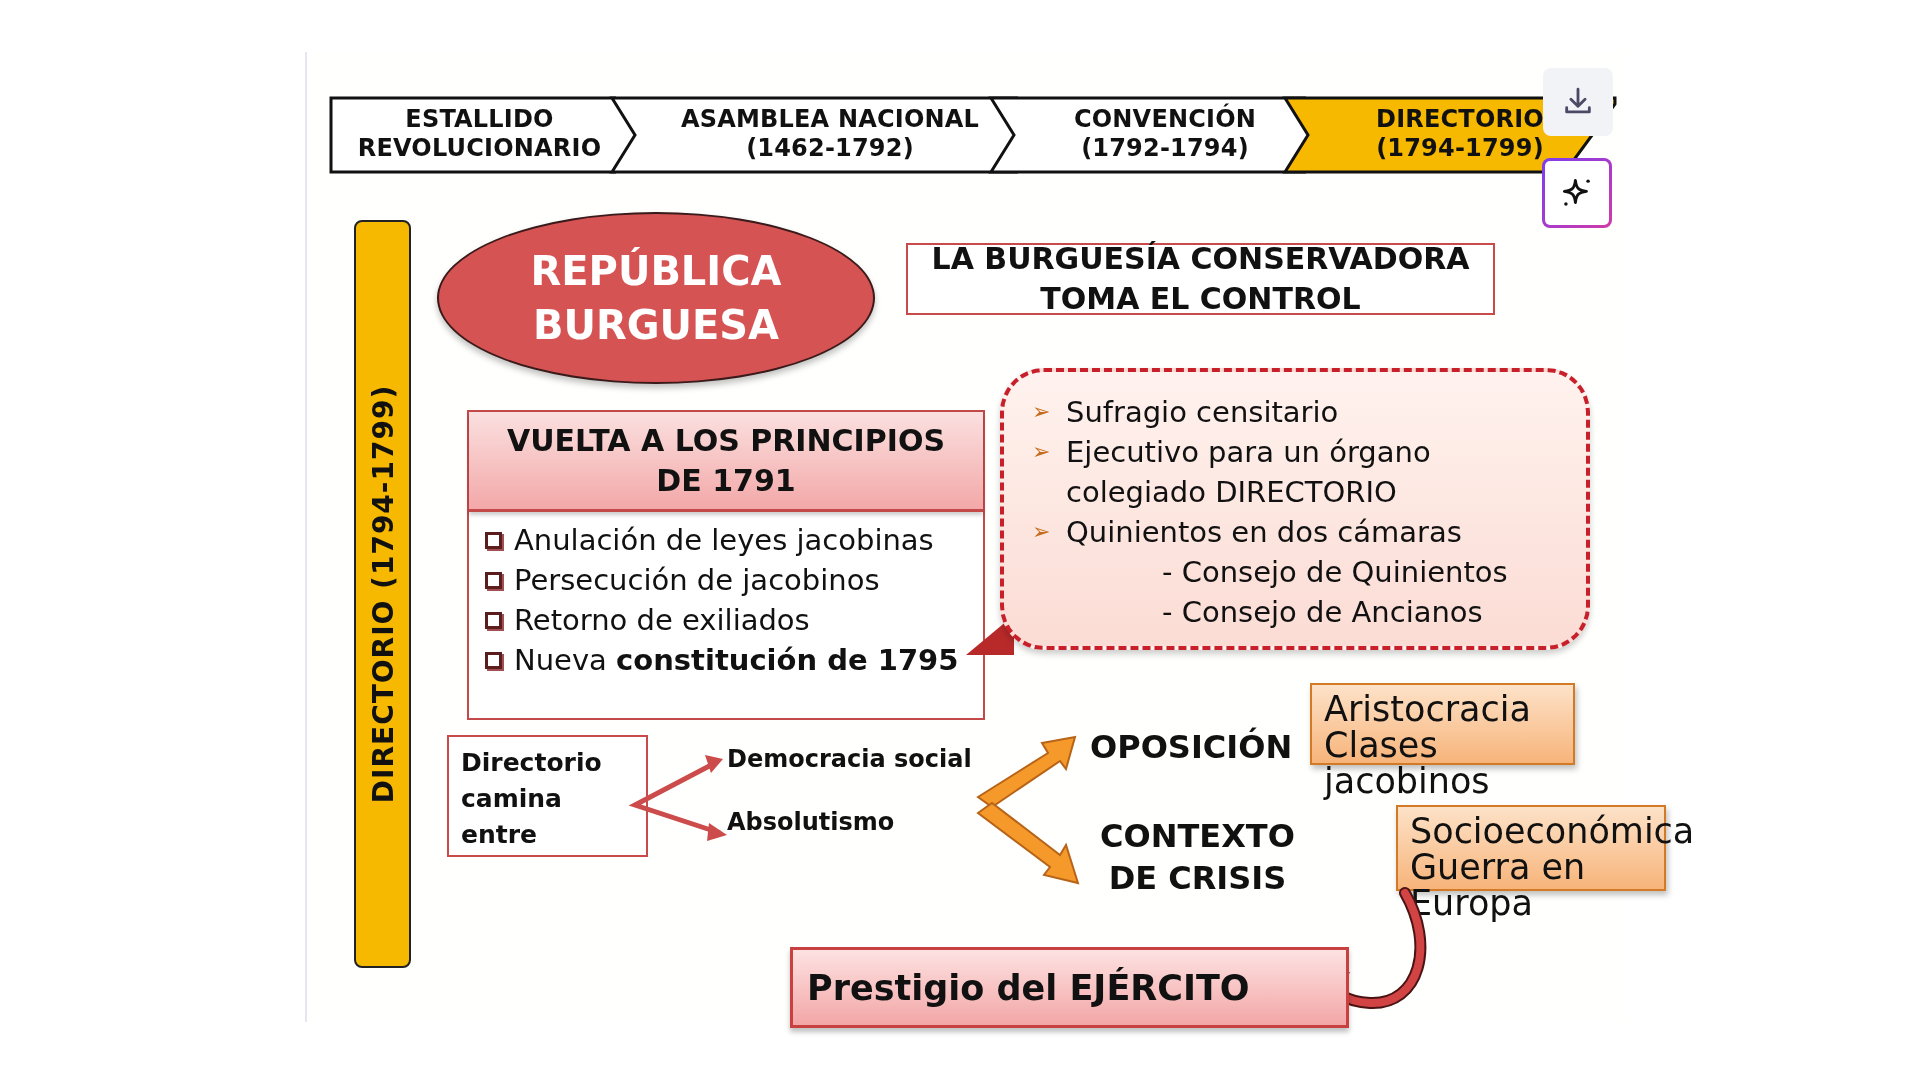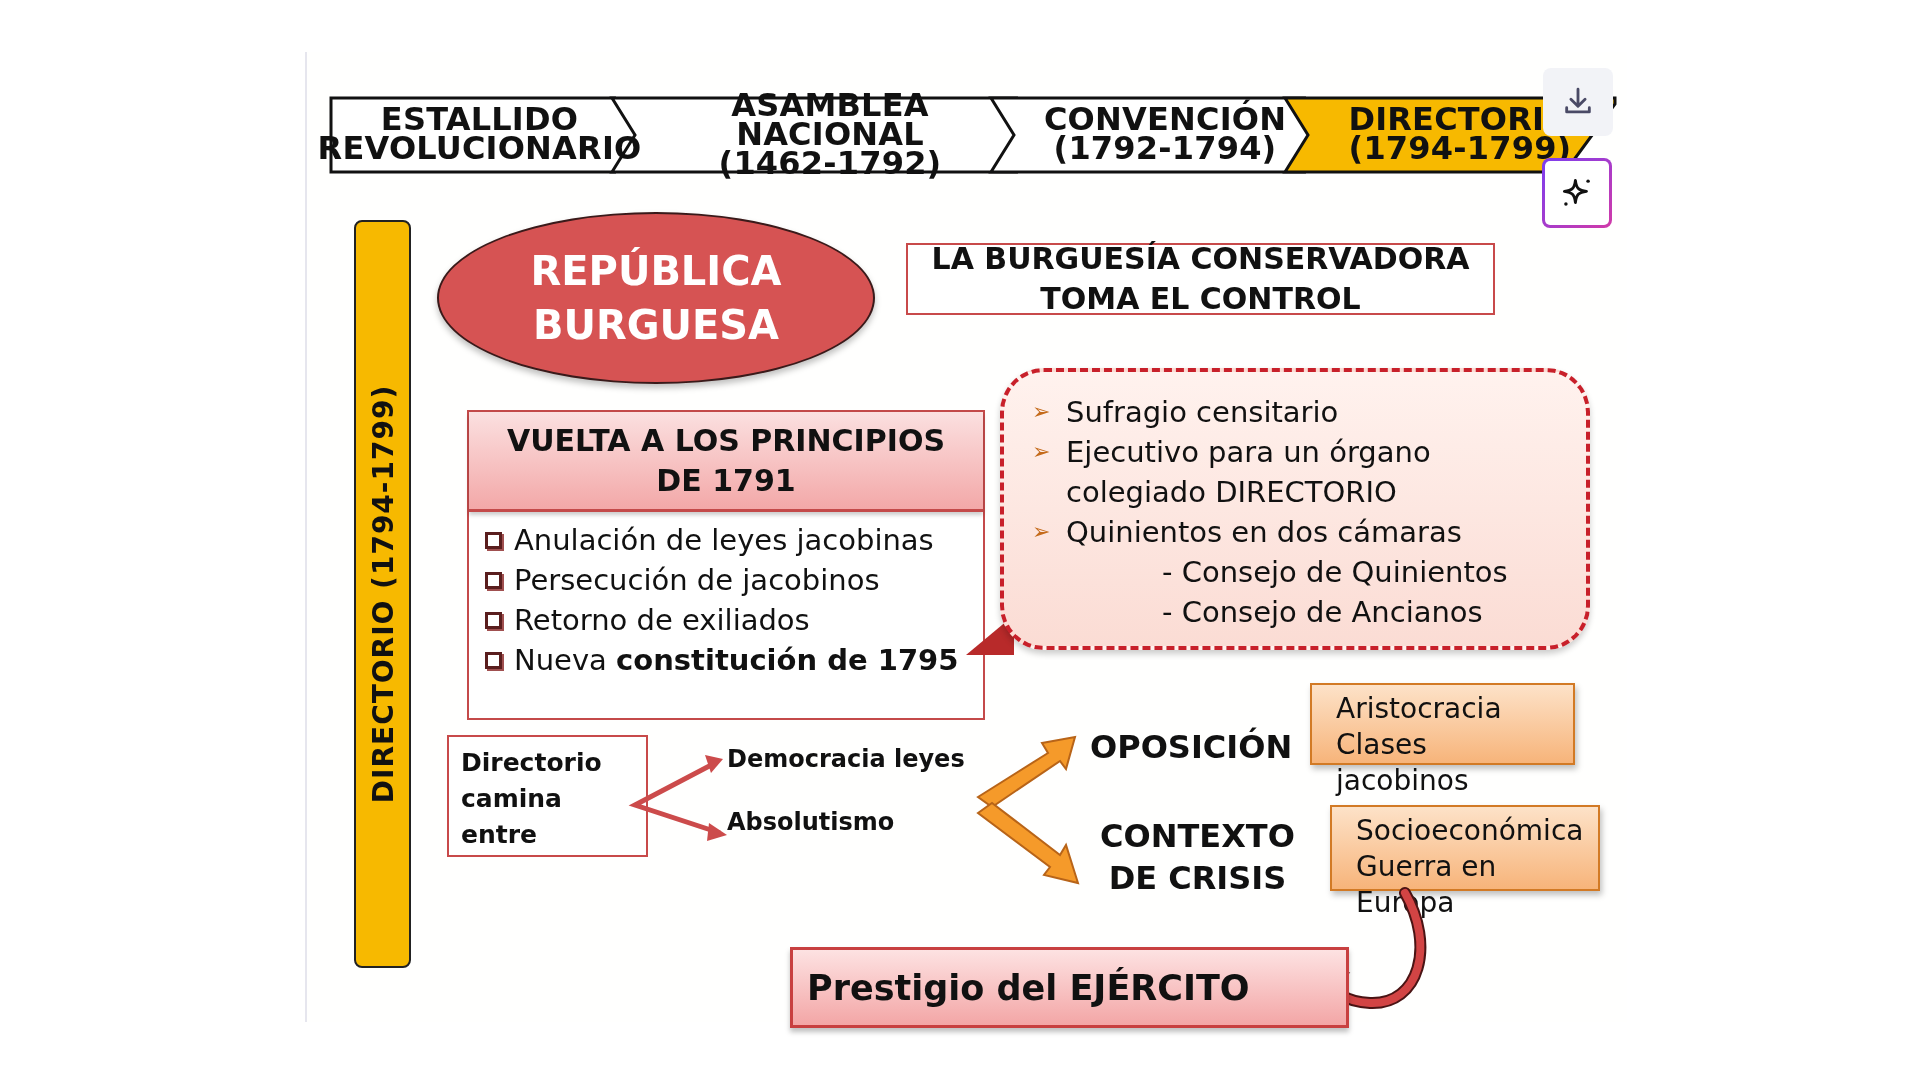--- a/index.html
+++ b/index.html
@@ -7,21 +7,21 @@
          font-family:"DejaVu Sans", sans-serif; color:#111; }
   .abs { position:absolute; }
   .divider { left:305px; top:52px; width:2px; height:970px; background:#e6e6ee; }
   .slide { left:307px; top:52px; width:1320px; height:970px; background:#fffffe; }
 
   
   .timeline { left:325px; top:92px; width:1300px; height:86px; }
   .timeline svg { position:absolute; left:0; top:0; }
   .chev-label { position:absolute; top:12px; height:60px; display:flex; flex-direction:column;
                 align-items:center; justify-content:center; text-align:center;
-                font-size:32px; line-height:29px; font-weight:bold; letter-spacing:0.2px; }
+                font-size:24px; line-height:29px; font-weight:bold; letter-spacing:0.2px; }
 
   .vbar { left:354px; top:220px; width:57px; height:748px; background:#f7b900; border:2.5px solid #222;
           border-radius:8px; box-sizing:border-box; }
   .vbar-text { position:absolute; left:50%; top:50%; transform:translate(-50%,-50%) rotate(-90deg);
                white-space:nowrap; font-size:28px; font-weight:bold; letter-spacing:1px; }
 
   .ellipse { left:437px; top:212px; width:438px; height:172px; border-radius:50%;
              background:#d65353; border:2px solid #3a1a1a; box-sizing:border-box;
              box-shadow:0 4px 6px rgba(0,0,0,0.25);
              display:flex; flex-direction:column; align-items:center; justify-content:center;
@@ -50,21 +50,21 @@
   .callout-list li { font-size:29px; line-height:40px; display:flex; white-space:nowrap; }
   .arrow-bullet { color:#c46a1a; width:34px; font-size:22px; }
   .indent1 { padding-left:34px; }
   .indent2 { padding-left:130px; }
 
   .dir-box { left:447px; top:735px; width:201px; height:122px; border:2.5px solid #c84a4a; box-sizing:border-box;
              padding:8px 12px; font-size:25px; line-height:36px; font-weight:bold; background:#fff; }
   .opt { font-size:24px; font-weight:bold; }
   .big-label { font-size:32px; font-weight:bold; line-height:42px; text-align:center; }
   .orange-box { background:linear-gradient(#fde2c8,#f7b47a); border:2.5px solid #d27a25; box-sizing:border-box;
-                box-shadow:2px 4px 6px rgba(0,0,0,0.25); padding:6px 24px; font-size:28px; line-height:36px; }
+                box-shadow:2px 4px 6px rgba(0,0,0,0.25); padding:6px 12px; font-size:35px; line-height:36px; }
 
   .prestigio { left:790px; top:947px; width:559px; height:81px; background:linear-gradient(#fde2e2,#f3a6a6);
                border:3px solid #c84040; box-sizing:border-box; display:flex; align-items:center;
                padding-left:14px; font-size:35px; font-weight:bold; box-shadow:0 4px 5px rgba(0,0,0,0.25); }
 
   .tool-btn { width:70px; height:68px; box-sizing:border-box; display:flex; align-items:center; justify-content:center; border-radius:8px; }
   .download-btn { left:1543px; top:68px; background:#f2f3f7; }
   .ai-btn { left:1542px; top:158px; width:70px; height:70px; background:#fff;
             border:3px solid transparent; border-radius:8px;
             background-image:linear-gradient(#fff,#fff), linear-gradient(135deg,#7b3df0,#d13aa8);
@@ -167,39 +167,39 @@
 <div class="abs dir-box">
   <div>Directorio</div>
   <div>camina</div>
   <div>entre</div>
 </div>
 <svg class="abs" style="left:625px;top:745px;" width="110" height="100">
   <polyline points="90,18 10,60 95,88" fill="none" stroke="#cc4b4b" stroke-width="5"></polyline>
   <polygon points="98,14 80,10 86,28" fill="#cc4b4b"></polygon>
   <polygon points="102,90 84,78 82,96" fill="#cc4b4b"></polygon>
 </svg>
-<div class="abs opt" style="left:727px;top:745px;">Democracia leyes</div>
+<div class="abs opt" style="left:727px;top:745px;">Democracia social</div>
 <div class="abs opt" style="left:727px;top:808px;">Absolutismo</div>
 
 <svg class="abs" style="left:970px;top:725px;" width="120" height="170">
   <g fill="#f59a2a" stroke="#b86418" stroke-width="2">
     <polygon points="8,72 78,28 72,18 105,12 96,44 90,36 22,82"></polygon>
     <polygon points="8,88 22,78 90,130 96,120 108,158 74,150 80,142"></polygon>
   </g>
 </svg>
 <div class="abs big-label" style="left:1090px;top:726px;">OPOSICIÓN</div>
 <div class="abs orange-box" style="left:1310px;top:683px;width:265px;height:82px;">
   <div>Aristocracia</div>
   <div>Clases jacobinos</div>
 </div>
 <div class="abs big-label" style="left:1100px;top:815px;">
   <div>CONTEXTO</div>
   <div>DE CRISIS</div>
 </div>
-<div class="abs orange-box" style="left:1330px;top:805px;width:270px;height:86px;">
+<div class="abs orange-box" style="left:1396px;top:805px;width:270px;height:86px;">
   <div>Socioeconómica</div>
   <div>Guerra en Europa</div>
 </div>
 
 <svg class="abs" style="left:1300px;top:885px;" width="140" height="135">
   <path d="M105,8 C135,60 120,120 70,118 C45,117 30,105 28,92" fill="none" stroke="#4a1414" stroke-width="12" stroke-linecap="round"></path>
   <path d="M105,8 C135,60 120,120 70,118 C45,117 30,105 28,92" fill="none" stroke="#d24444" stroke-width="8" stroke-linecap="round"></path>
   <polygon points="10,110 22,78 48,88" fill="#d24444" stroke="#4a1414" stroke-width="2"></polygon>
 </svg>
 

